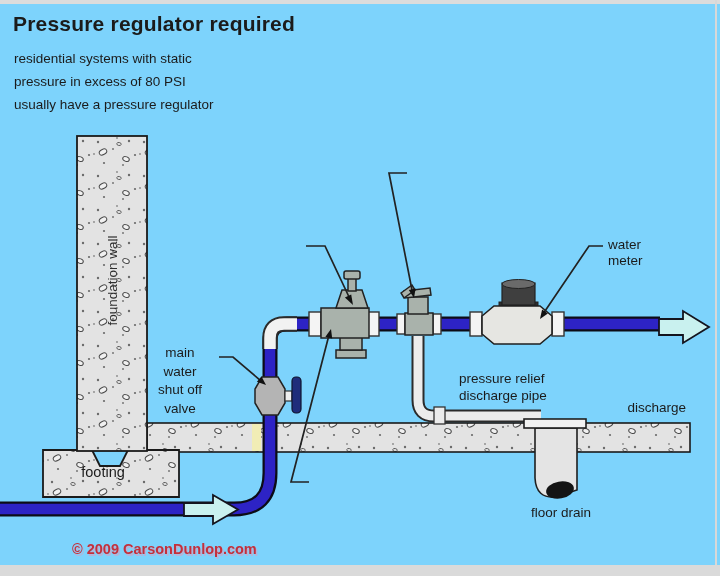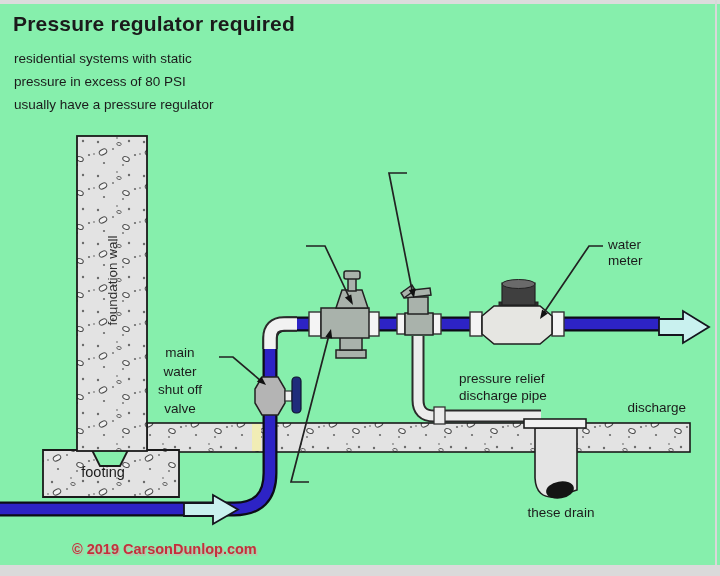--- a/index.html
+++ b/index.html
@@ -1,18 +1,18 @@
 <!DOCTYPE html>
 <html><head>
 <meta charset="utf-8">
 <style>
   html,body{margin:0;padding:0;background:#fff;}
   #stage{
     position:relative;width:720px;height:576px;overflow:hidden;
-    background:#86efac;
+    background:#7dd3fc;
     font-family:"Liberation Sans","DejaVu Sans",sans-serif;
     color:#1b1b1b;
   }
   .edge-top{position:absolute;left:0;top:0;width:720px;height:4px;background:#dcdcdc;}
   .edge-right{position:absolute;right:3px;top:0;width:2px;height:576px;background:#d8d8d8;}
   .edge-bottom{position:absolute;left:0;top:565px;width:720px;height:11px;background:#dadada;}
   svg{position:absolute;left:0;top:0;}
   .lbl{position:absolute;white-space:pre-line;font-size:13.5px;line-height:17px;color:#1b1b1b;}
   .title{position:absolute;left:13px;top:12px;font-size:21px;font-weight:700;letter-spacing:.2px;}
   .subtitle{position:absolute;left:14px;top:47px;font-size:13.5px;line-height:23px;white-space:pre-line;}
@@ -144,23 +144,23 @@
 usually have a pressure regulator</div>
 
   <div class="lbl" style="left:608px;top:237px;width:60px;line-height:16px;">water
 meter</div>
   <div class="lbl center" style="left:148px;top:344px;width:64px;line-height:18.5px;">main
 water
 shut off
 valve</div>
   <div class="lbl" style="left:431px;top:371px;width:130px;line-height:16.5px;margin-left:28px;">pressure relief
 discharge pipe</div>
-  <div class="lbl center" style="left:520px;top:504px;width:82px;">these drain</div>
+  <div class="lbl center" style="left:520px;top:504px;width:82px;">floor drain</div>
   <div class="lbl right" style="left:600px;top:399px;width:86px;">discharge</div>
   <div class="lbl center" style="left:58px;top:464px;width:90px;font-size:14.5px;">footing</div>
   <div class="lbl center rot" style="left:52px;top:272px;width:120px;">foundation wall</div>
 
-  <div class="copyright">© 2019 CarsonDunlop.com</div>
+  <div class="copyright">© 2009 CarsonDunlop.com</div>
 
   <div class="edge-top"></div>
   <div class="edge-right"></div>
   <div class="edge-bottom"></div>
 </div>
 
 </body></html>

